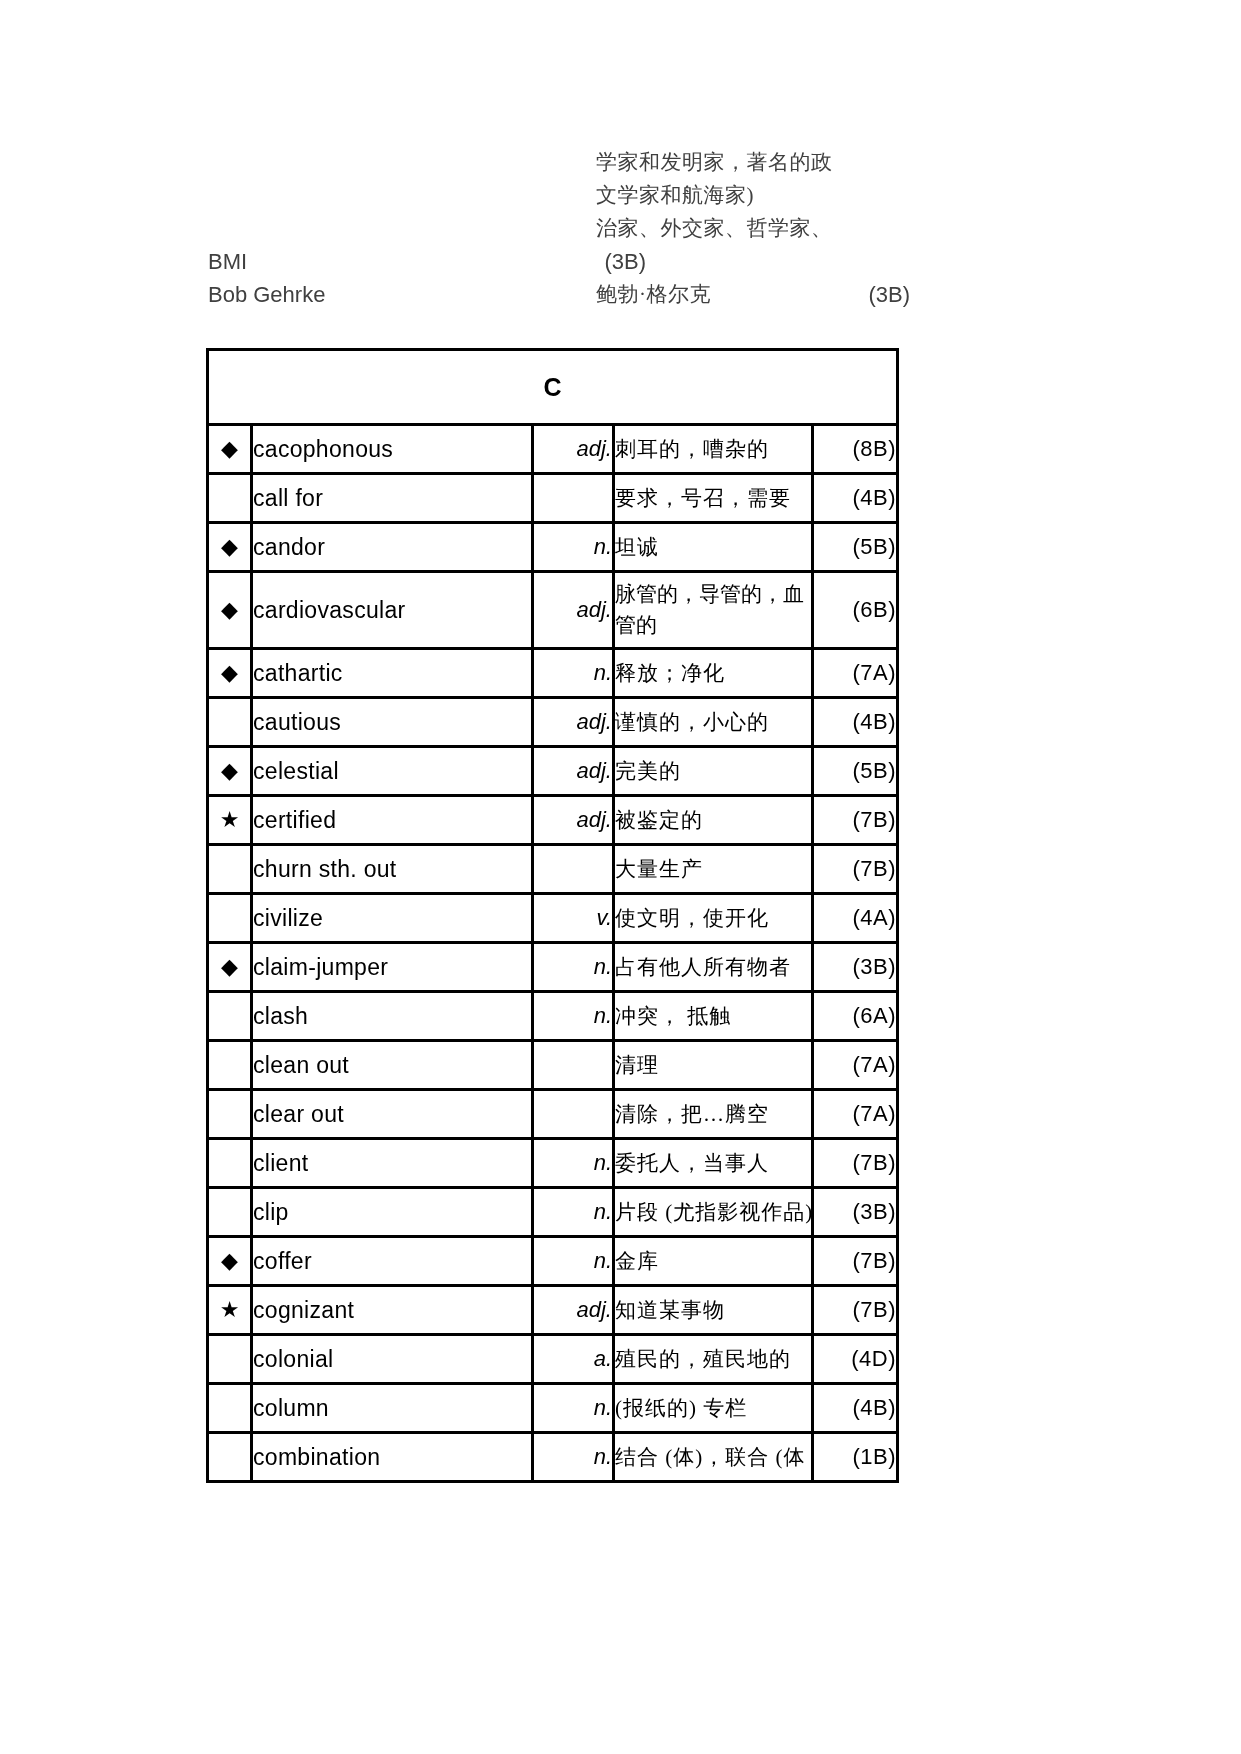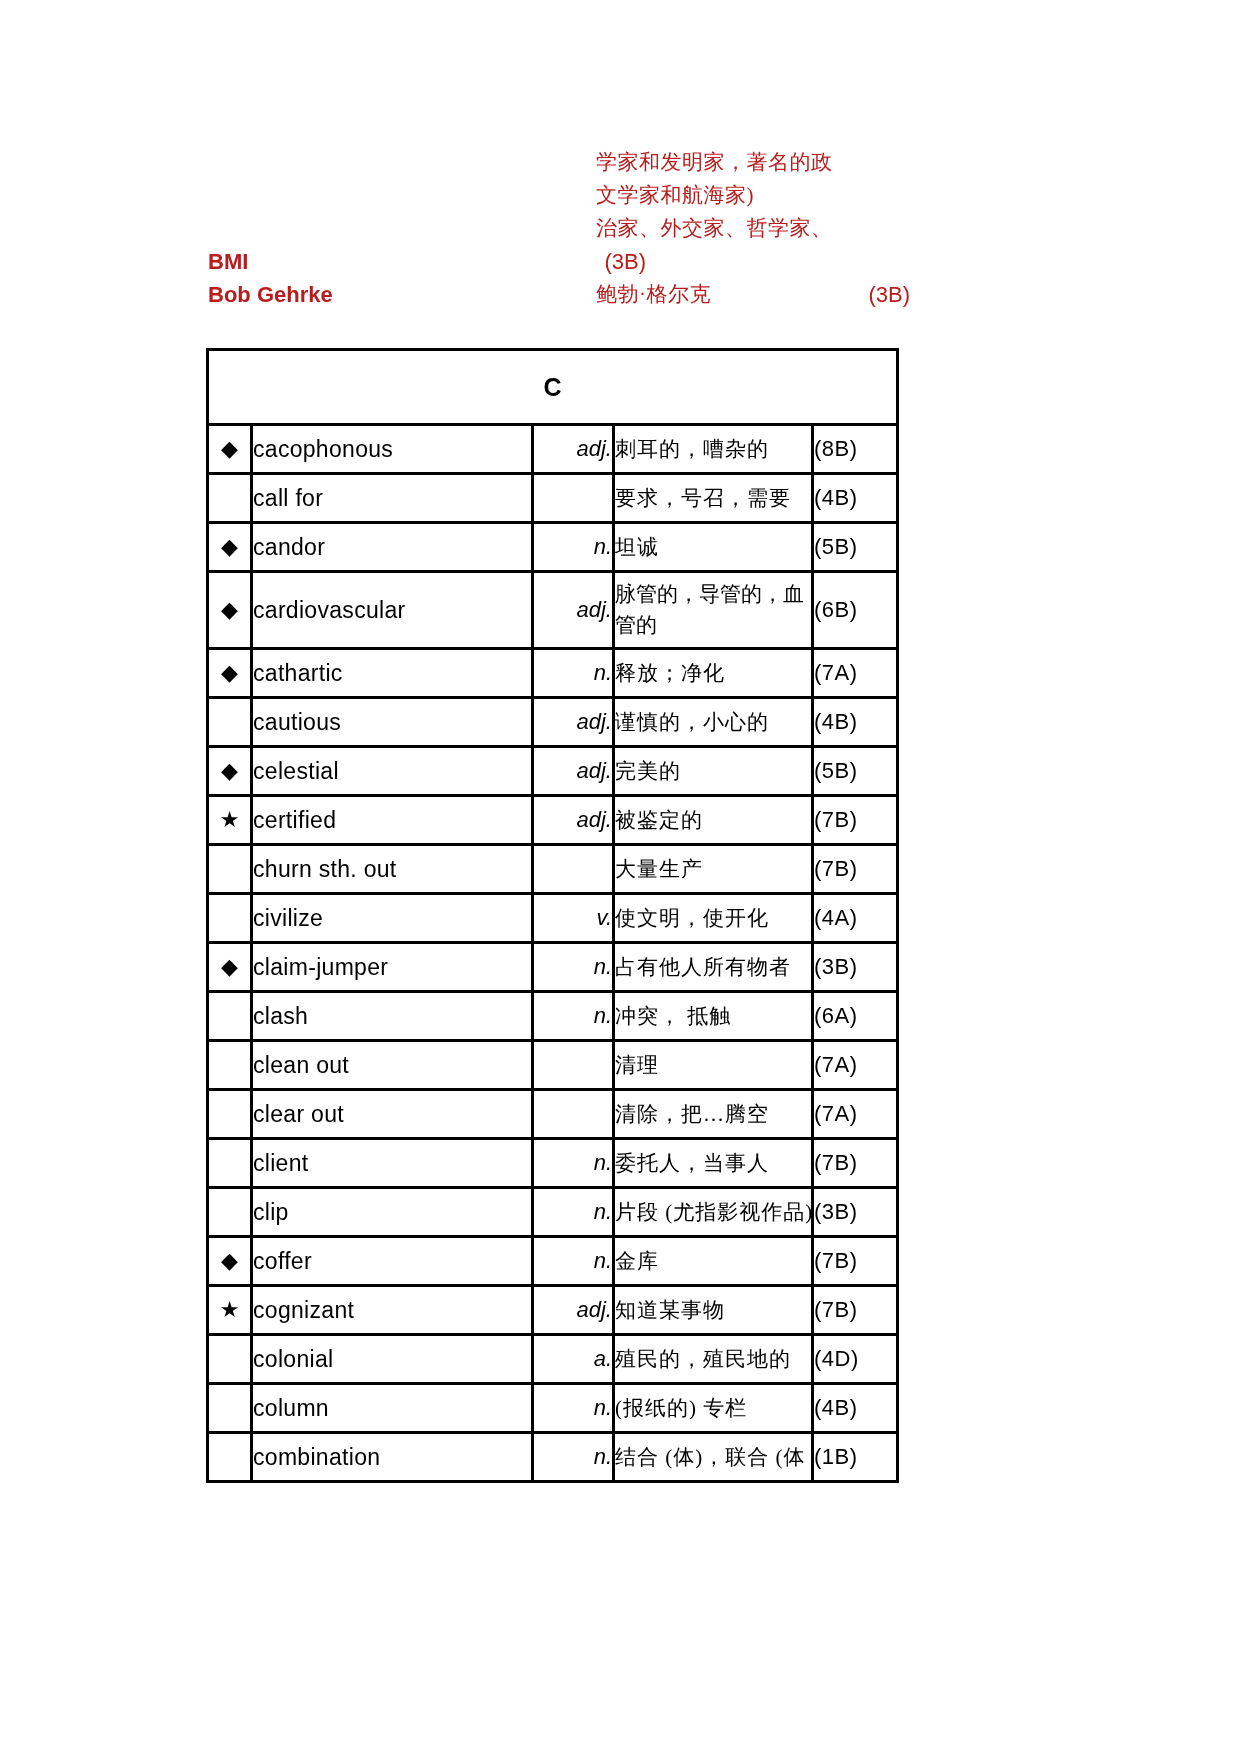--- a/index.html
+++ b/index.html
@@ -21,21 +21,21 @@
     width: 702px;
   }
   .cont-line {
     padding-left: 388px;
     line-height: 33px;
     font-family: "Liberation Serif", serif;
     font-size: 21px;
     letter-spacing: 0.5px;
   }
   .top-entry { display: flex; line-height: 33px; }
-  .te-en  { width: 388px; font-size: 22px; font-weight: bold; }
+  .te-en  { width: 388px; font-size: 22px; }
   .te-zh  { width: 264px; font-family: "Liberation Serif", serif; font-size: 21px; letter-spacing: 0.5px; }
   .te-code{ width: 50px; text-align: right; font-size: 22px; }
 
   
   .glossary-table {
     position: absolute;
     left: 206px;
     top: 348px;
     width: 690px;
     border-collapse: collapse;
@@ -61,28 +61,28 @@
   .c-pos    { text-align: right; font-style: italic; font-size: 22px; }
   .c-def    {
     padding-left: 3px;
     font-family: "Liberation Serif", serif;
     font-size: 21px;
     letter-spacing: 1px;
     white-space: nowrap;
     overflow: hidden;
   }
   tr.tall .c-def { white-space: normal; letter-spacing: 0; line-height: 31px; }
-  .c-code   { text-align: left; font-size: 22px; letter-spacing: 0.5px; }
+  .c-code   { text-align: right; font-size: 22px; letter-spacing: 0.5px; }
 </style>
 </head>
 <body>
 
 <div class="page">
 
-  <div class="top-section" style="color: #b91c1c;">
+  <div class="top-section" style="color: #404040;">
     <div id="cont-lines">
         <div class="cont-line">学家和发明家，著名的政</div>
         <div class="cont-line">文学家和航海家)</div>
         <div class="cont-line">治家、外交家、哲学家、</div>
       </div>
     <div id="top-entries">
         <div class="top-entry">
     <span class="te-en">BMI</span>
     <span class="te-code">(3B)</span>
   </div>

